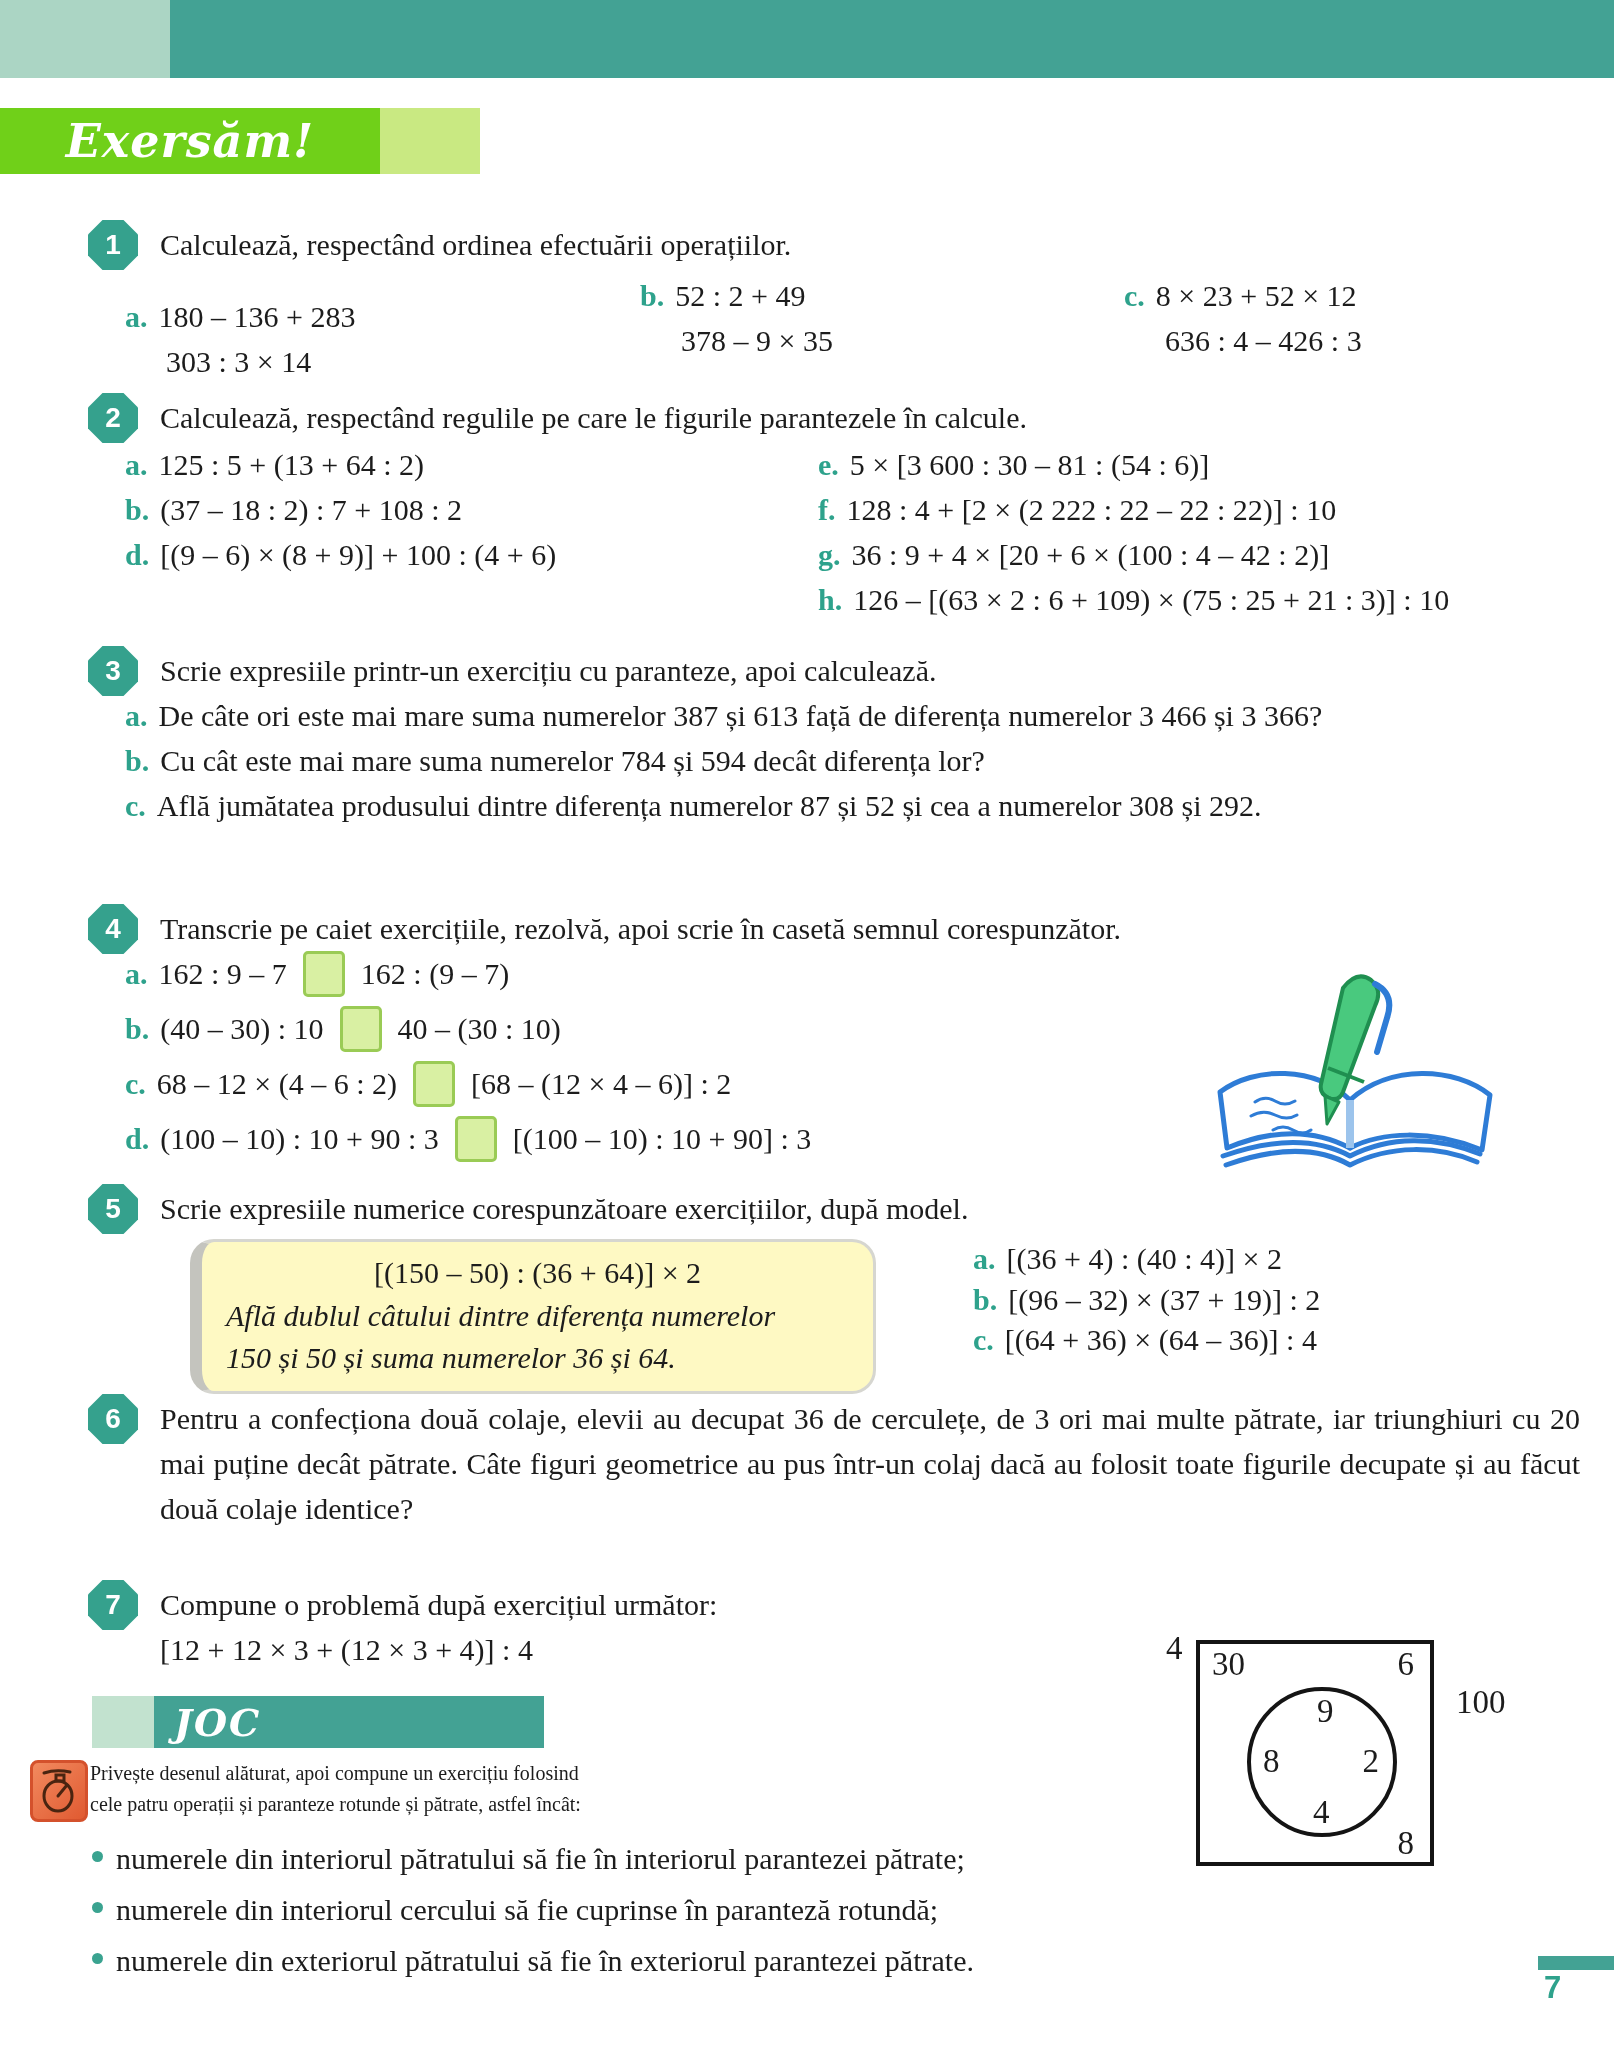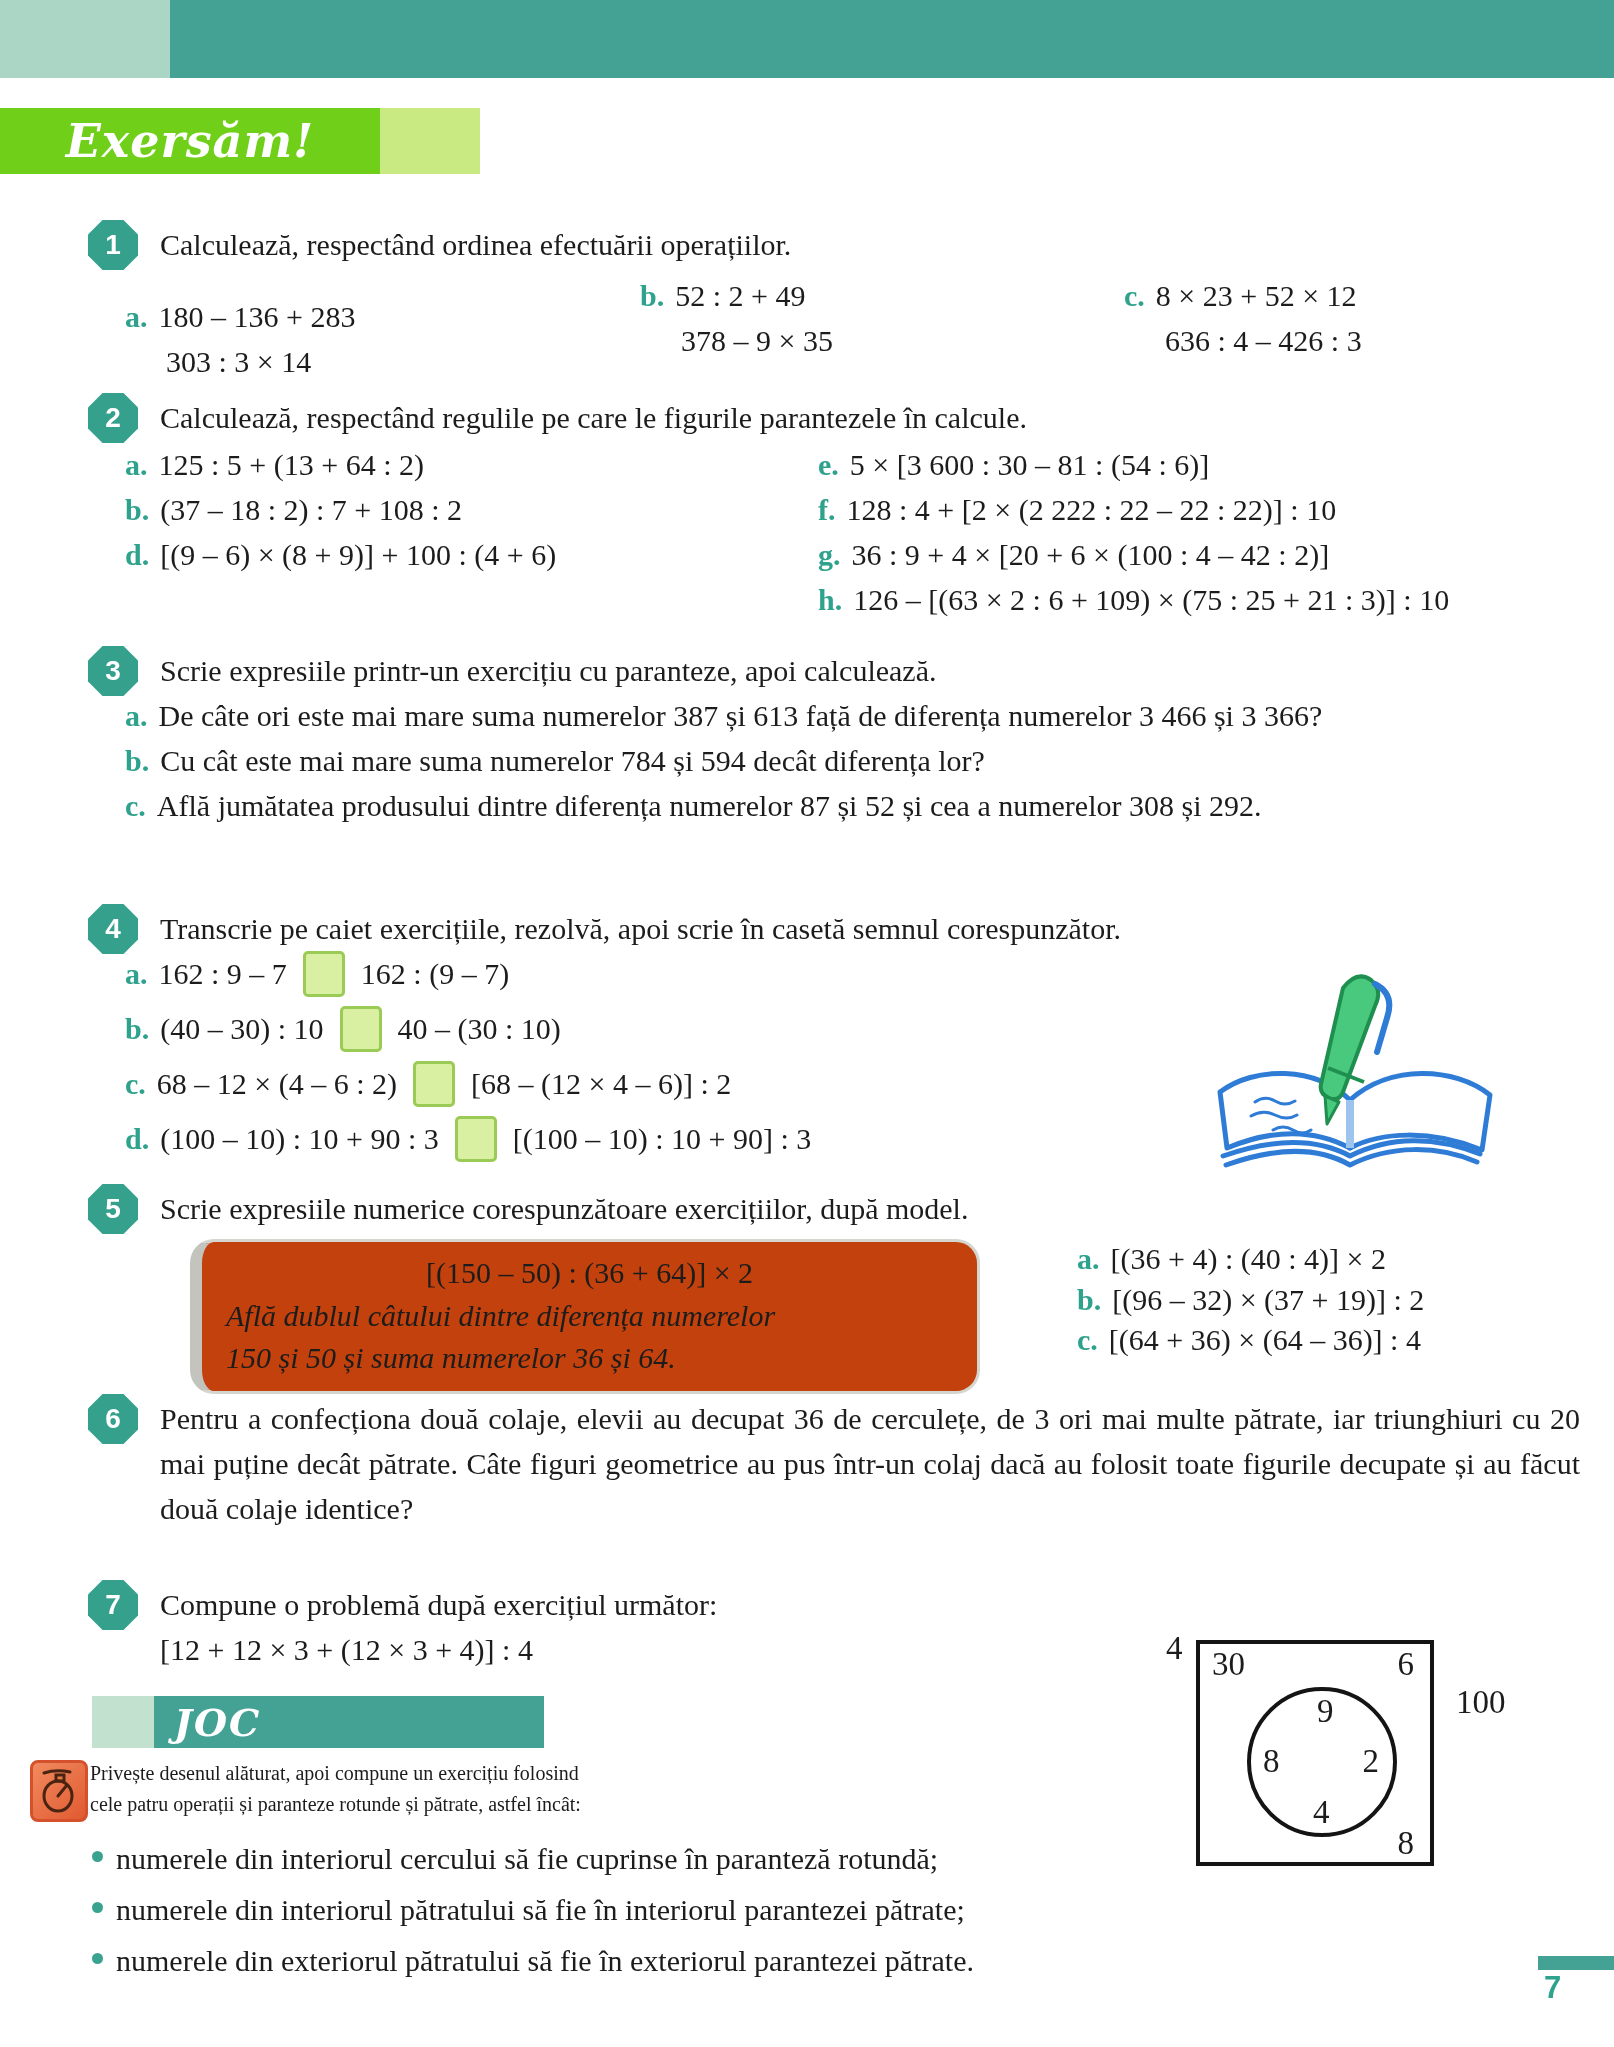--- a/index.html
+++ b/index.html
@@ -34,21 +34,21 @@
   .two-col{display:flex;margin-top:2px;}
   .col-left{width:693px;}
   .hang{padding-left:41px;text-indent:-41px;width:1370px;}
   .ex4-item{display:flex;align-items:center;height:45px;margin-bottom:10px;}
   .box{
     display:inline-block;width:36px;height:40px;background:#d9f0a3;
     border:3px solid #9acb55;border-radius:5px;margin:0 16px;flex:0 0 auto;
   }
   .ex5-row{display:flex;margin-top:8px;align-items:flex-start;}
   .model{
-    margin-left:65px;width:790px;box-sizing:border-box;background:#c2410c;
+    margin-left:65px;width:686px;box-sizing:border-box;background:#fef9c3;
     border:3px solid #d6d6d0;border-left:12px solid #c4c4be;border-radius:24px;
     padding:8px 24px 12px 24px;
   }
   .model-expr{text-align:center;}
   .model-text{font-style:italic;line-height:1.4;}
   .ex5-items{margin-left:97px;line-height:1.35;}
   .para{width:1420px;text-align:justify;}
   
   .illustration{position:absolute;left:1185px;top:950px;width:330px;height:245px;}
   
@@ -241,25 +241,25 @@
   </div>
 
   <div class="joc-intro">
     <div>Privește desenul alăturat, apoi compune un exercițiu folosind</div>
     <div>cele patru operații și paranteze rotunde și pătrate, astfel încât:</div>
   </div>
 
   <ul class="joc-bullets">
     <li>
         <span class="dot"></span>
-        <span>numerele din interiorul cercului să fie cuprinse în paranteză rotundă;</span>
+        <span>numerele din interiorul pătratului să fie în interiorul parantezei pătrate;</span>
       </li>
     <li>
         <span class="dot"></span>
-        <span>numerele din interiorul pătratului să fie în interiorul parantezei pătrate;</span>
+        <span>numerele din interiorul cercului să fie cuprinse în paranteză rotundă;</span>
       </li>
     <li>
         <span class="dot"></span>
         <span>numerele din exteriorul pătratului să fie în exteriorul parantezei pătrate.</span>
       </li>
   </ul>
 
   <div class="diagram">
     <div class="dg-num" style="left:16px;top:2px;">4</div>
     <div class="dg-num" style="left:306px;top:56px;">100</div>

